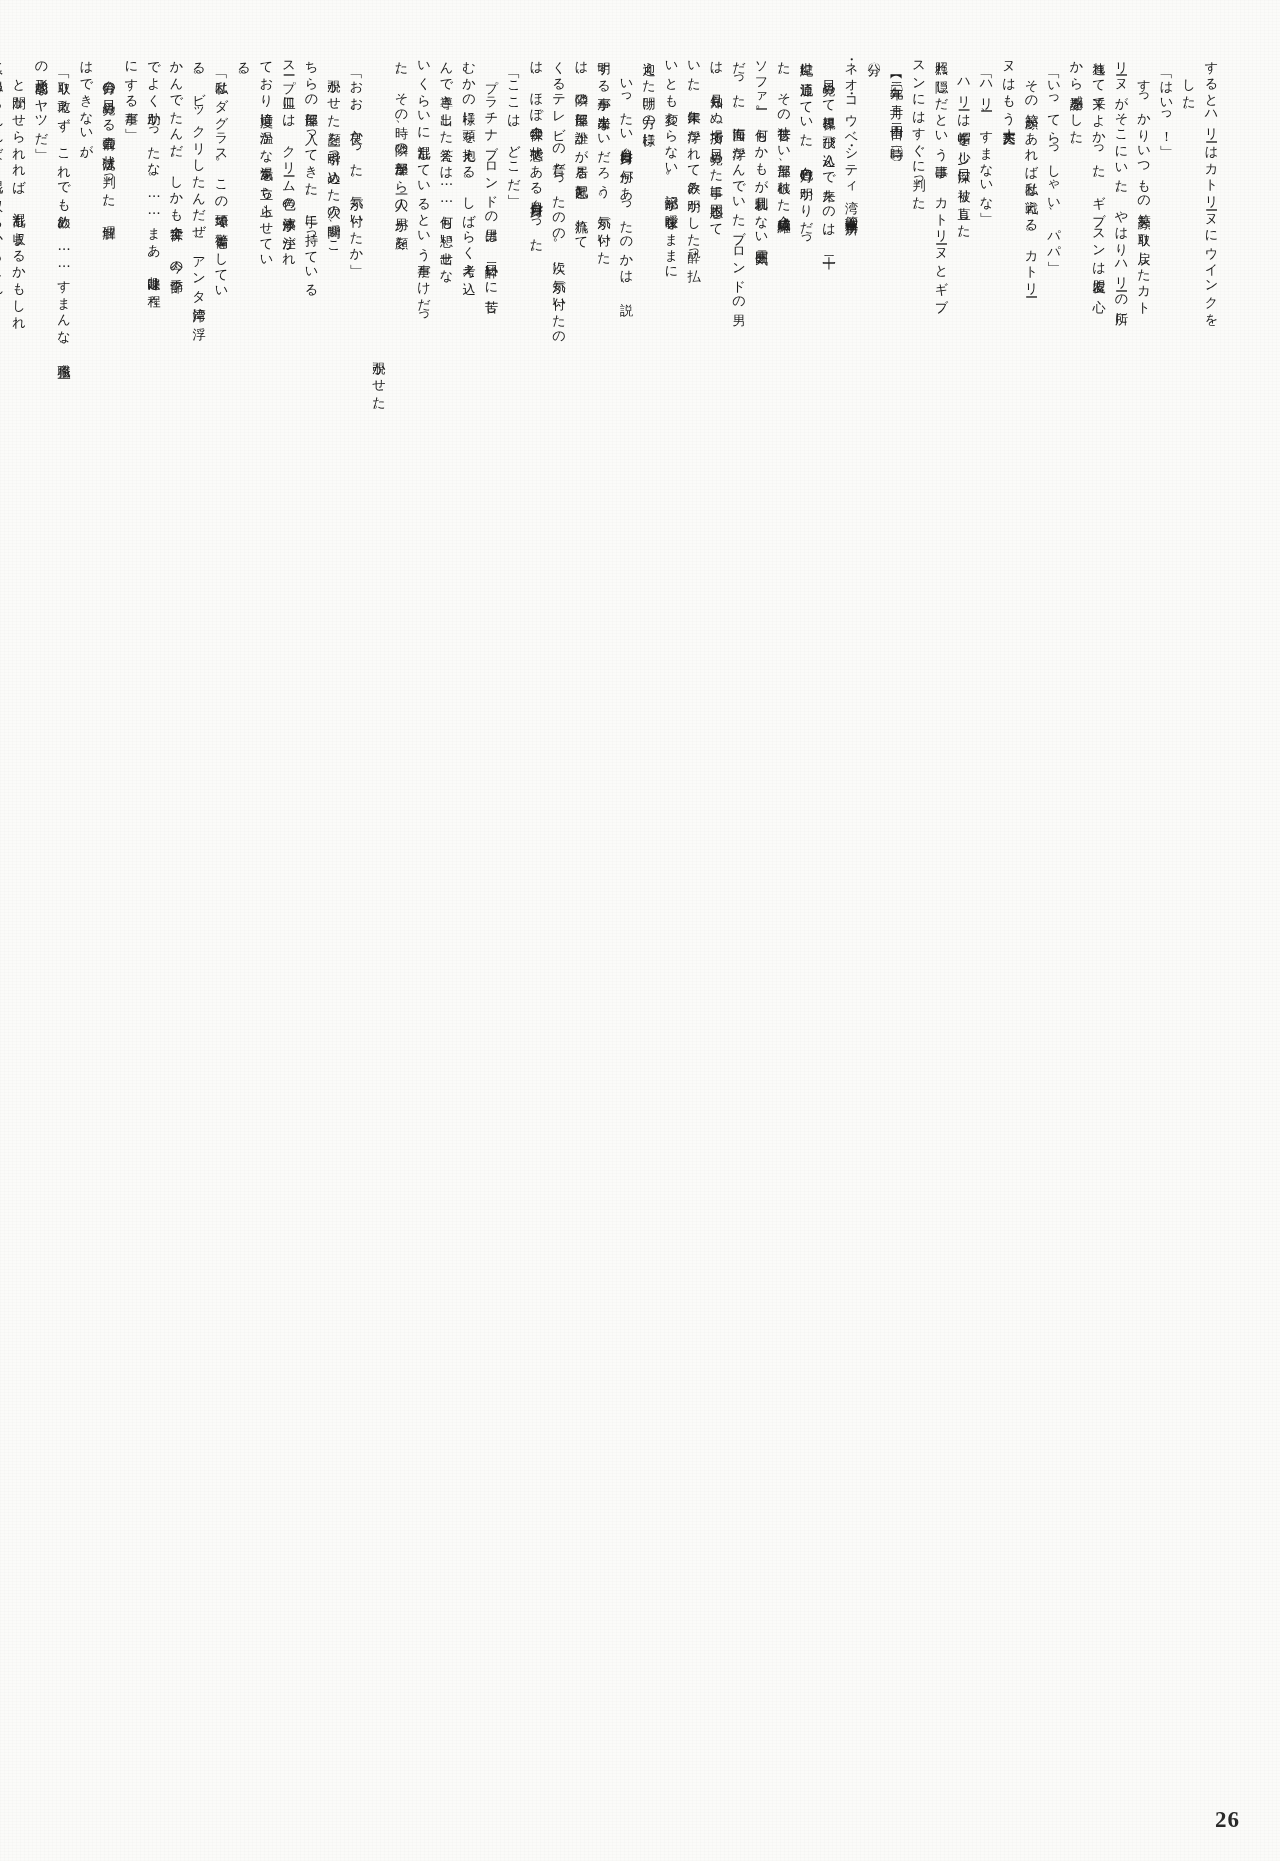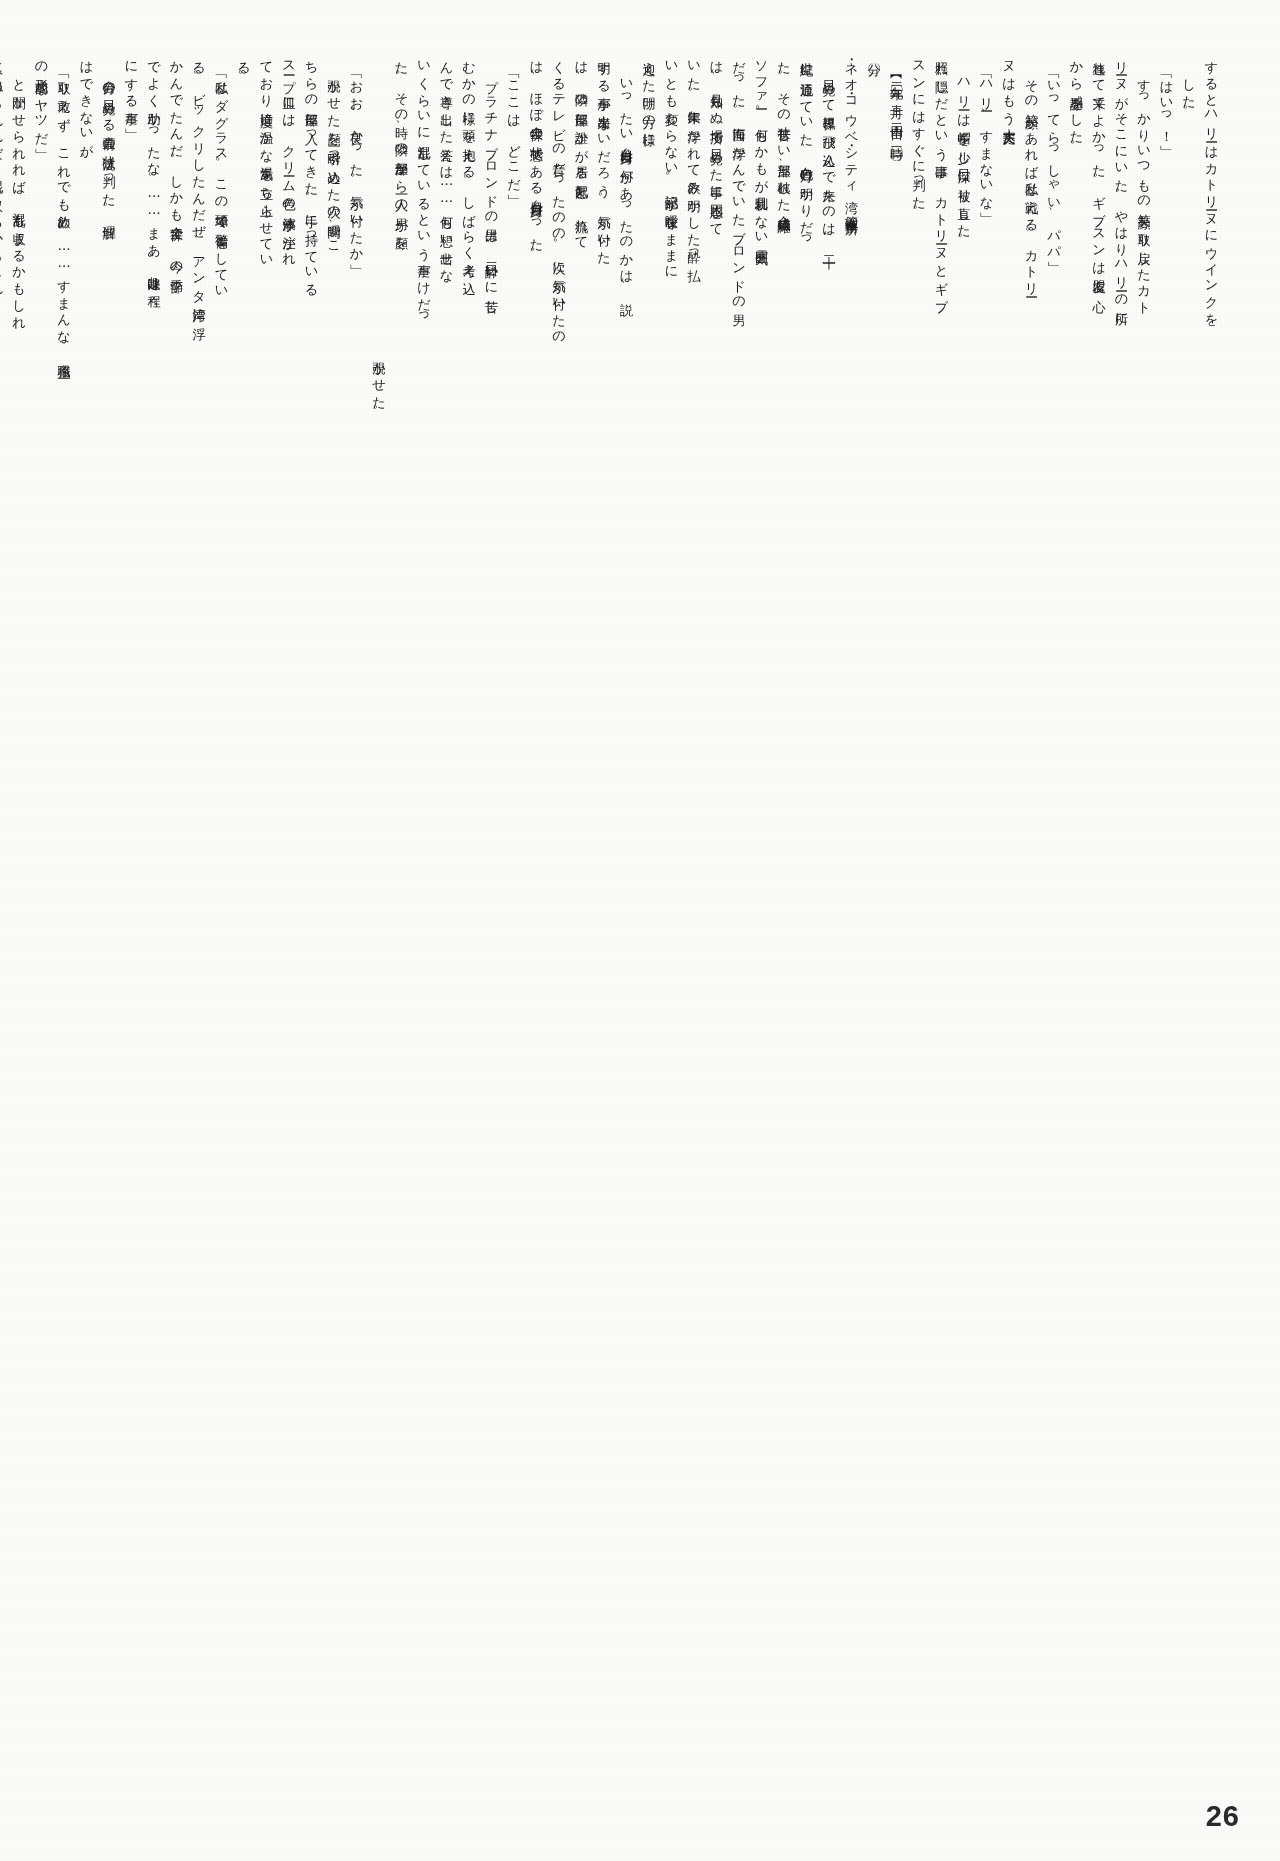--- a/index.html
+++ b/index.html
@@ -59,22 +59,22 @@
   .vline.indent {
     padding-top: 18px;
   }
   .vline.indent-big {
     padding-top: 300px;
   }
   .page-number {
     position: absolute;
     right: 40px;
     bottom: 28px;
-    font-size: 29px;
-    font-family: Liberation Sans, sans-serif;
+    font-size: 23px;
+    font-family: Liberation Serif, serif;
     font-weight: bold;
     color: #2a2a2a;
     letter-spacing: 1px;
   }
 </style>
 </head>
 <body>
 
 <div class="page">
   <div class="grain"></div>

